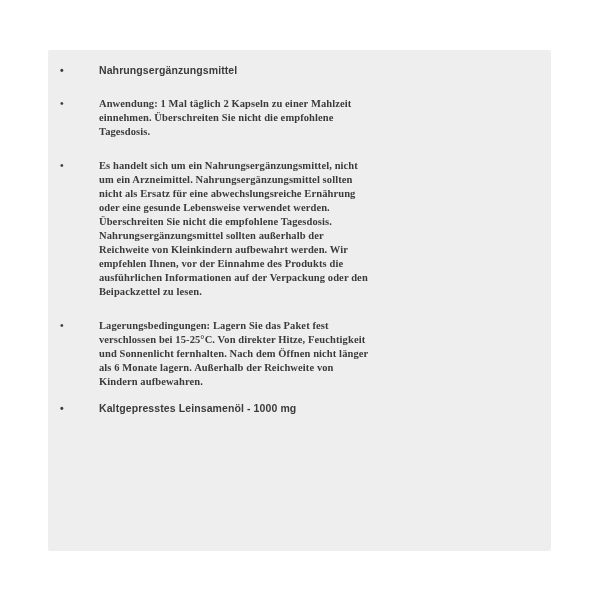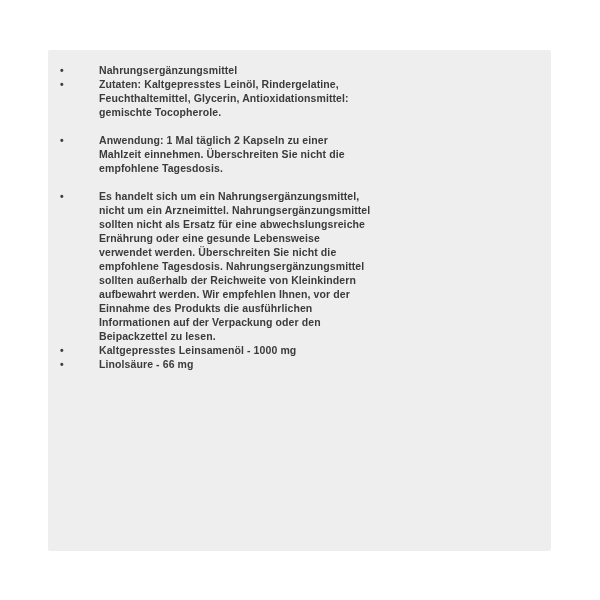--- a/index.html
+++ b/index.html
@@ -44,30 +44,29 @@
     padding-left: 28px;
   }
   ul.bullets li::before {
     content: "\2022";
     position: absolute;
     left: -11px;
     top: -0.5px;
     font-size: 10.5px;
     color: #3b3b3b;
   }
-  ul.bullets li.gap    { margin-top: 14px; }
-  ul.bullets li.gap-lg { margin-top: 0; }
+  ul.bullets li.gap    { margin-top: 20px; font-family: Liberation Serif, serif; }
+  ul.bullets li.gap-lg { margin-top: 12px; }
 </style>
 </head>
 <body>
 
 <div class="page">
   <div class="panel">
     <ul class="bullets">
       <li>Nahrungsergänzungsmittel</li>
-      <li>Zutaten: Kaltgepresstes Leinöl, Rindergelatine, Feuchthaltemittel, Glycerin, Antioxidationsmittel: gemischte Tocopherole.</li>
       <li class="gap">Anwendung: 1 Mal täglich 2 Kapseln zu einer Mahlzeit einnehmen. Überschreiten Sie nicht die empfohlene Tagesdosis.</li>
       <li class="gap">Es handelt sich um ein Nahrungsergänzungsmittel, nicht um ein Arzneimittel. Nahrungsergänzungsmittel sollten nicht als Ersatz für eine abwechslungsreiche Ernährung oder eine gesunde Lebensweise verwendet werden. Überschreiten Sie nicht die empfohlene Tagesdosis. Nahrungsergänzungsmittel sollten außerhalb der Reichweite von Kleinkindern aufbewahrt werden. Wir empfehlen Ihnen, vor der Einnahme des Produkts die ausführlichen Informationen auf der Verpackung oder den Beipackzettel zu lesen.</li>
+      <li class="gap">Lagerungsbedingungen: Lagern Sie das Paket fest verschlossen bei 15-25°C. Von direkter Hitze, Feuchtigkeit und Sonnenlicht fernhalten. Nach dem Öffnen nicht länger als 6 Monate lagern. Außerhalb der Reichweite von Kindern aufbewahren.</li>
       <li class="gap-lg">Kaltgepresstes Leinsamenöl - 1000 mg</li>
-      <li>Linolsäure - 66 mg</li>
     </ul>
   </div>
 </div>
 
 </body></html>

